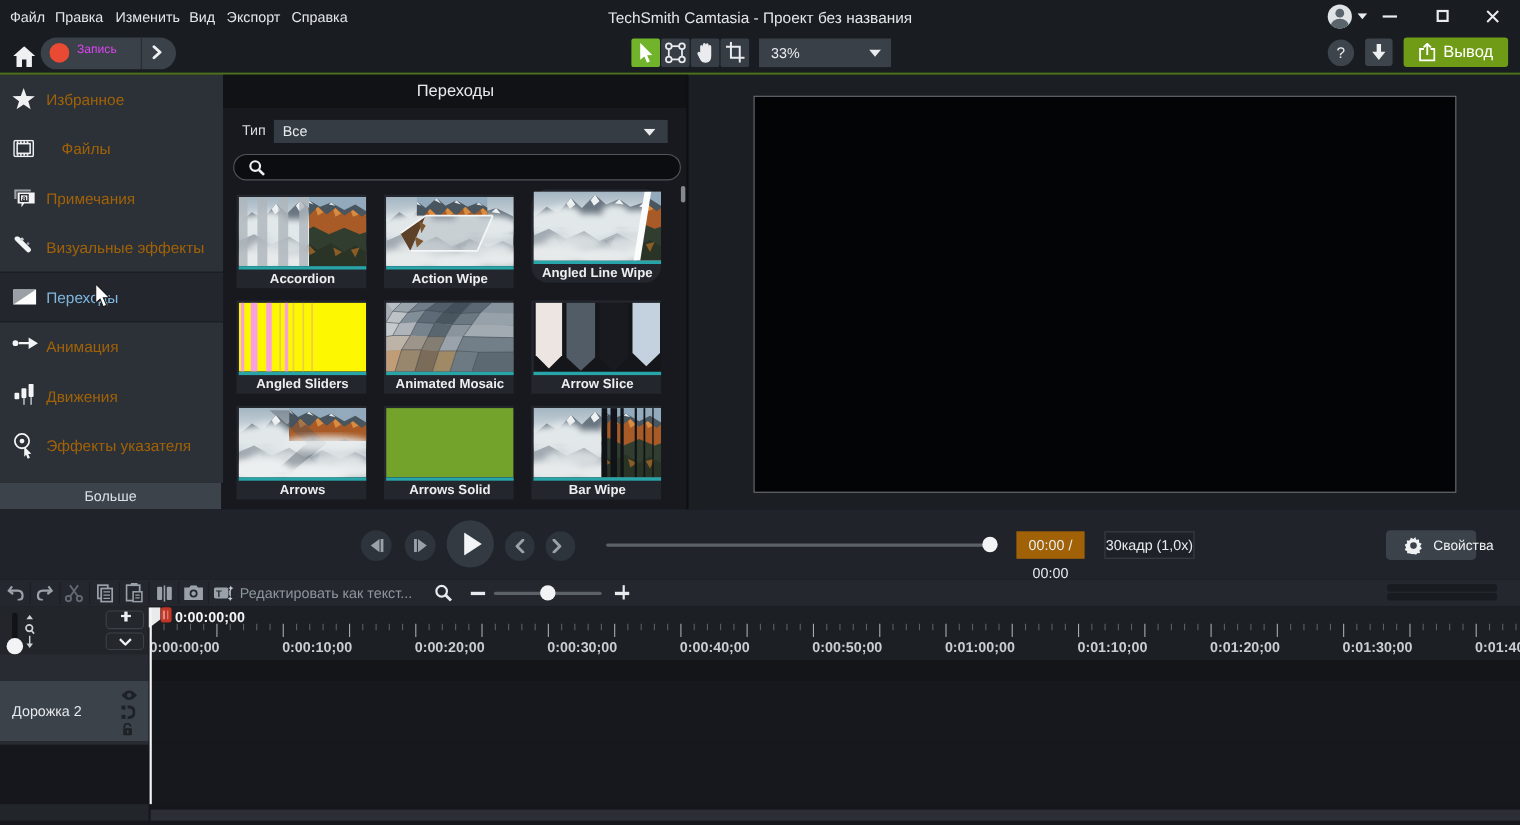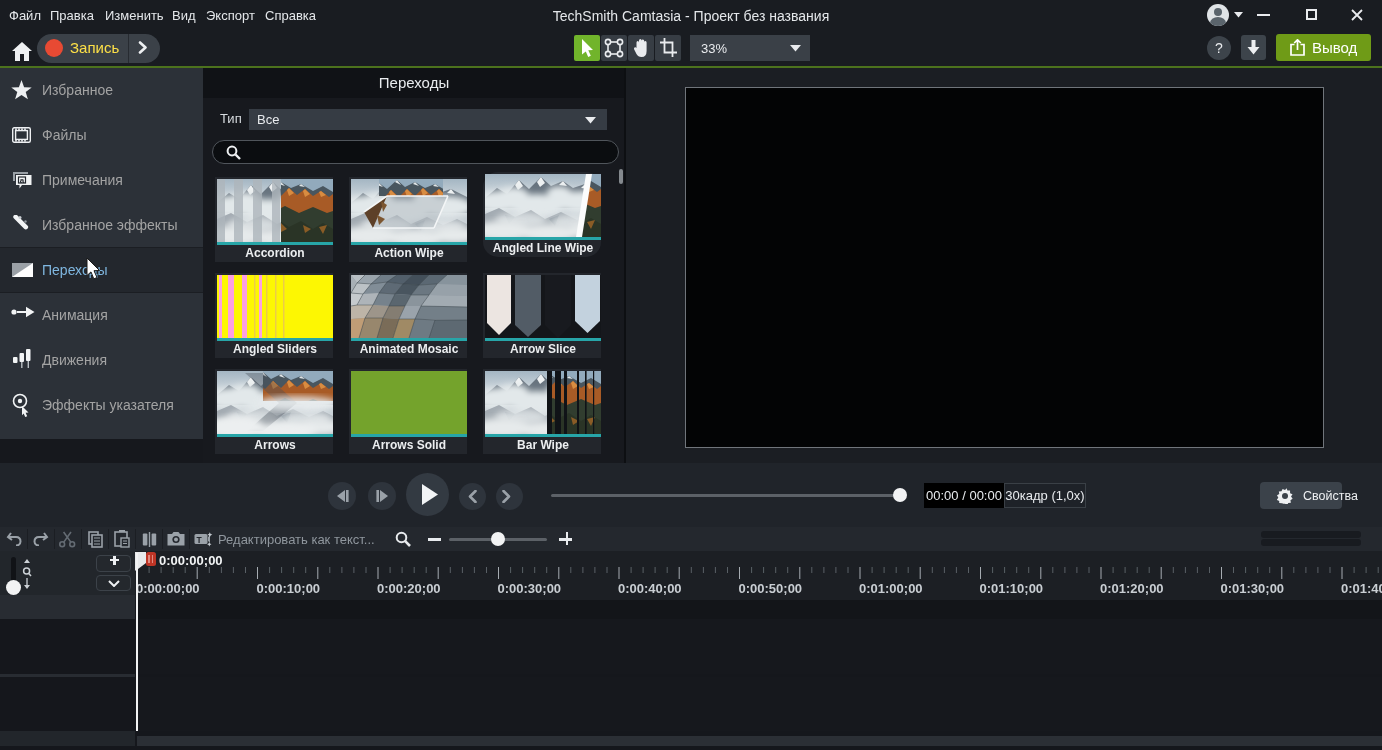--- a/index.html
+++ b/index.html
@@ -13,21 +13,21 @@
   .menuitem { position:absolute; top:8px; color:#e4e7ea; font-size:13px; }
   #wintitle { position:absolute; top:8px; left:0; width:1382px; text-align:center;
     color:#e4e7ea; font-size:14px; }
 
   
   #toolbar { position:absolute; left:0; top:30px; width:1382px; height:36px; background:#191c21; }
   #greenline { position:absolute; left:0; top:66px; width:1382px; height:2px; background:#4c721d; }
 
   
   #sidebar { position:absolute; left:0; top:68px; width:203px; height:371px; background:#2c3138; }
-  .sideitem { position:absolute; left:0; width:203px; height:45px; color:#a3a3a3; font-size:14px; }
+  .sideitem { position:absolute; left:0; width:203px; height:45px; color:#a16207; font-size:14px; }
   .sideitem .lbl { position:absolute; left:42px; top:14px; }
   #sel-item { position:absolute; left:0; top:247px; width:203px; height:46px; background:#23272d;
     border-top:1px solid #1b1e23; border-bottom:1px solid #1b1e23; }
   #bolshe { position:absolute; left:0; top:439px; width:201px; height:24px; background:#3c434b;
     color:#dce0e4; font-size:13px; text-align:center; line-height:24px; }
 
   
   #panel { position:absolute; left:203px; top:68px; width:422px; height:395px; background:#17191e; }
   #panelhead { position:absolute; left:0; top:0; width:422px; height:30px; background:#101216;
     color:#e8ebee; font-size:15px; text-align:center; line-height:30px; }
@@ -91,21 +91,21 @@
   </div>
 
   <div id="toolbar">
 
     <svg class="abs" style="left:12px;top:12px;" width="20" height="19" viewBox="0 0 20 19">
       <path d="M10 0 L20 9 L17 9 L17 19 L12 19 L12 12 L8 12 L8 19 L3 19 L3 9 L0 9 Z" fill="#eef0f2"></path>
     </svg>
 
     <div class="abs" style="left:37px;top:3.5px;width:123px;height:29px;background:#3b4148;border-radius:15px;"></div>
     <div class="abs" style="left:45px;top:9px;width:18px;height:18px;border-radius:50%;background:#e84a33;"></div>
-    <div class="abs" style="left:70px;top:9px;color:#fde047;font-size:15px;">Запись</div>
+    <div class="abs" style="left:70px;top:9px;color:#d946ef;font-size:11px;">Запись</div>
     <div class="abs" style="left:128px;top:3.5px;width:1px;height:29px;background:#272b31;"></div>
     <svg class="abs" style="left:137px;top:11px;" width="12" height="13" viewBox="0 0 12 13">
       <path d="M3 1.5 L8.5 6.5 L3 11.5" fill="none" stroke="#eef0f2" stroke-width="2.6" stroke-linecap="round" stroke-linejoin="round"></path>
     </svg>
 
     <div class="abs" style="left:574px;top:5px;width:26px;height:26px;background:#71b42b;border-radius:2px;"></div>
     <svg class="abs" style="left:581px;top:9px;" width="13" height="18" viewBox="0 0 13 18">
       <path d="M1 0 L12 11 L7.3 11.3 L9.8 16.8 L7.2 18 L4.8 12.4 L1 15.4 Z" fill="#fff"></path>
     </svg>
     <div class="abs" style="left:601px;top:5px;width:26px;height:26px;background:#373d44;border-radius:2px;"></div>
@@ -173,41 +173,41 @@
         <rect x="3.2" y="13" width="1.6" height="1.6"></rect>
           <rect x="6.2" y="13" width="1.6" height="1.6"></rect>
         <rect x="9.2" y="13" width="1.6" height="1.6"></rect>
           <rect x="12.2" y="13" width="1.6" height="1.6"></rect>
         <rect x="3.2" y="1.4" width="1.6" height="1.6"></rect>
           <rect x="6.2" y="1.4" width="1.6" height="1.6"></rect>
         <rect x="9.2" y="1.4" width="1.6" height="1.6"></rect>
           <rect x="12.2" y="1.4" width="1.6" height="1.6"></rect>
       </g>
     </svg>
-    <div class="sideitem" style="top:113px;">
+    <div class="sideitem" style="top:113px;margin-left:14px;">
         <div class="lbl">Файлы</div>
       </div>
 
     <svg class="abs" style="left:12px;top:172px;" width="20" height="17" viewBox="0 0 20 17">
       <path d="M1 0 L16 0 L16 2 L3 2 L3 9 L1 9 Z" fill="#9aa0a6"></path>
       <path d="M4 3 L19.5 3 L19.5 13 L10 13 L7.5 16.5 L7.5 13 L4 13 Z" fill="#f2f4f5"></path>
       <rect x="6.5" y="5" width="7" height="6" fill="none" stroke="#23272d" stroke-width="1.2"></rect>
       <text x="10" y="10.7" font-size="8" font-weight="bold" fill="#23272d" text-anchor="middle" font-family="Liberation Sans">a</text>
     </svg>
     <div class="sideitem" style="top:158px;">
         <div class="lbl">Примечания</div>
       </div>
 
     <svg class="abs" style="left:12px;top:215px;" width="20" height="21" viewBox="0 0 20 21">
       <rect x="-1" y="4.2" width="19" height="4.6" rx="2.3" transform="rotate(45 8 7)" fill="#f2f4f5"></rect>
       <circle cx="8" cy="2.5" r="1.5" fill="#c9ced3"></circle>
       <circle cx="13.5" cy="6.5" r="1.2" fill="#8f969c"></circle>
     </svg>
     <div class="sideitem" style="top:203px;">
-        <div class="lbl">Избранное эффекты</div>
+        <div class="lbl">Визуальные эффекты</div>
       </div>
 
     <svg class="abs" style="left:12px;top:263px;" width="21" height="14" viewBox="0 0 21 14">
       <rect x="0" y="0" width="21" height="14" fill="#fdfdfd"></rect>
       <path d="M0 0 L21 0 L0 14 Z" fill="#9aa0a6"></path>
     </svg>
     <div class="sideitem" style="top:248px;color:#7fb7e0;">
         <div class="lbl">Переходы</div>
       </div>
 
@@ -239,20 +239,21 @@
 
     <svg class="abs" style="left:12px;top:393px;" width="22" height="25" viewBox="0 0 22 25">
       <circle cx="8" cy="8" r="6.5" fill="none" stroke="#f2f4f5" stroke-width="1.6"></circle>
       <circle cx="8" cy="8" r="2.2" fill="#f2f4f5"></circle>
       <path d="M10 13 L16.5 19.5 L13.6 19.7 L15.2 23.2 L13.2 24.1 L11.7 20.4 L10 22.2 Z" fill="#f2f4f5"></path>
     </svg>
     <div class="sideitem" style="top:383px;">
         <div class="lbl">Эффекты указателя</div>
       </div>
   </div>
+  <div id="bolshe">Больше</div>
 
   <div id="panel">
     <div id="panelhead">Переходы</div>
     <div id="typerow">Тип<div id="typedd">Все
       <svg class="abs" style="right:11px;top:8px;" width="11" height="7" viewBox="0 0 11 7">
             <path d="M0 0 L11 0 L5.5 6.5 Z" fill="#e9ebee"></path>
           </svg>
     </div></div>
     <div id="searchbox">
       <svg class="abs" style="left:13px;top:4px;" width="15" height="15" viewBox="0 0 15 15">
@@ -533,21 +534,21 @@
     </svg>
 
     <div class="pbtn" style="left:496px;top:20px;width:27px;height:27px;"></div>
     <svg class="abs" style="left:502px;top:27px;" width="9" height="13" viewBox="0 0 9 13">
       <path d="M1.5 1 L7 6.5 L1.5 12" fill="none" stroke="#9aa1a8" stroke-width="2.6" stroke-linecap="round" stroke-linejoin="round"></path>
     </svg>
 
     <div class="abs" style="left:551px;top:31px;width:350px;height:3px;background:#5c6167;border-radius:2px;"></div>
     <div class="abs" style="left:893px;top:25px;width:14px;height:14px;border-radius:50%;background:#f2f3f4;"></div>
 
-    <div class="abs" style="left:924px;top:20px;width:80px;height:25px;background:#000000;color:#e8ebee;font-size:13px;text-align:center;line-height:25px;">00:00 / 00:00</div>
+    <div class="abs" style="left:924px;top:20px;width:62px;height:25px;background:#a16207;color:#e8ebee;font-size:13px;text-align:center;line-height:25px;">00:00 / 00:00</div>
     <div class="abs" style="left:1004px;top:20px;width:82px;height:25px;background:#1e2228;border:1px solid #3a4046;color:#e8ebee;font-size:13px;text-align:center;line-height:24px;">30кадр (1,0x)</div>
 
     <div class="abs" style="left:1260px;top:19px;width:82px;height:27px;background:#3b424a;border-radius:4px;">
       <svg class="abs" style="left:17px;top:6px;" width="16" height="16" viewBox="0 0 16 16">
         <path d="M8 0 L9.2 2.2 L11.8 1.6 L12.4 4.2 L15 4.8 L14 7.2 L16 9 L14.2 11 L15.2 13.4 L12.6 14.2 L12.2 16 L9.4 15.6 L8 16 L6.6 15.6 L3.8 16 L3.4 14.2 L0.8 13.4 L1.8 11 L0 9 L2 7.2 L1 4.8 L3.6 4.2 L4.2 1.6 L6.8 2.2 Z" fill="#eef0f2" transform="rotate(12 8 8)"></path>
         <circle cx="8" cy="8" r="3" fill="#3b424a"></circle>
       </svg>
       <div class="abs" style="left:43px;top:7px;color:#eef0f2;font-size:12.5px;">Свойства</div>
     </div>
   </div>
@@ -771,20 +772,37 @@
         <text x="844.5" y="42" fill="#c9ced3" font-size="13" font-weight="bold" font-family="Liberation Sans">0:01:10;00</text>
         <text x="965.0" y="42" fill="#c9ced3" font-size="13" font-weight="bold" font-family="Liberation Sans">0:01:20;00</text>
         <text x="1085.5" y="42" fill="#c9ced3" font-size="13" font-weight="bold" font-family="Liberation Sans">0:01:30;00</text>
         <text x="1206.0" y="42" fill="#c9ced3" font-size="13" font-weight="bold" font-family="Liberation Sans">0:01:40;00</text>
       </svg>
   </div>
   <div id="trackarea">
     <div class="abs" style="left:137px;top:0px;width:1245px;height:19px;background:#131519;"></div>
     <div class="abs" style="left:0px;top:0px;width:135px;height:19px;background:#282c32;"></div>
 
+    <div class="trackhead" style="top:19px;">
+      <div class="tname">Дорожка 2</div>
+      <svg class="abs" style="left:110px;top:8px;" width="15" height="10" viewBox="0 0 15 10">
+        <path d="M0.5 5 Q7.5 -3.5 14.5 5 Q7.5 13.5 0.5 5 Z" fill="#1e2227"></path>
+        <circle cx="7.5" cy="5" r="2" fill="#3c424a"></circle>
+      </svg>
+      <svg class="abs" style="left:110px;top:22px;" width="13" height="13" viewBox="0 0 13 13">
+        <path d="M6 1.5 Q12 1.5 12 6.5 Q12 11.5 6 11.5" fill="none" stroke="#1e2227" stroke-width="2.6"></path>
+        <rect x="0.5" y="0.5" width="3.6" height="3.6" fill="#1e2227"></rect>
+        <rect x="0.5" y="8.9" width="3.6" height="3.6" fill="#1e2227"></rect>
+      </svg>
+      <svg class="abs" style="left:111px;top:38px;" width="11" height="12" viewBox="0 0 11 12">
+        <path d="M2 5 L2 3.5 Q2 0.8 4.8 0.8 Q7.6 0.8 7.6 3.5" fill="none" stroke="#1e2227" stroke-width="1.7"></path>
+        <rect x="1" y="5" width="8" height="6.5" rx="1" fill="#1e2227"></rect>
+        <rect x="4.4" y="7" width="1.4" height="2.6" fill="#3c424a"></rect>
+      </svg>
+    </div>
     <div class="abs" style="left:137px;top:19px;width:1245px;height:55px;background:#16181d;"></div>
     <div class="abs" style="left:0px;top:74px;width:135px;height:3px;background:#282c32;"></div>
 
     <div class="abs" style="left:137px;top:77px;width:1245px;height:54px;background:#16181d;"></div>
 
     <div class="abs" style="left:0px;top:131px;width:135px;height:15px;background:#22262b;"></div>
     <div class="abs" style="left:137px;top:136px;width:1245px;height:10px;background:#2b2f35;"></div>
   </div>
 
   <svg class="abs" style="left:135px;top:552px;" width="11" height="19" viewBox="0 0 11 19">

